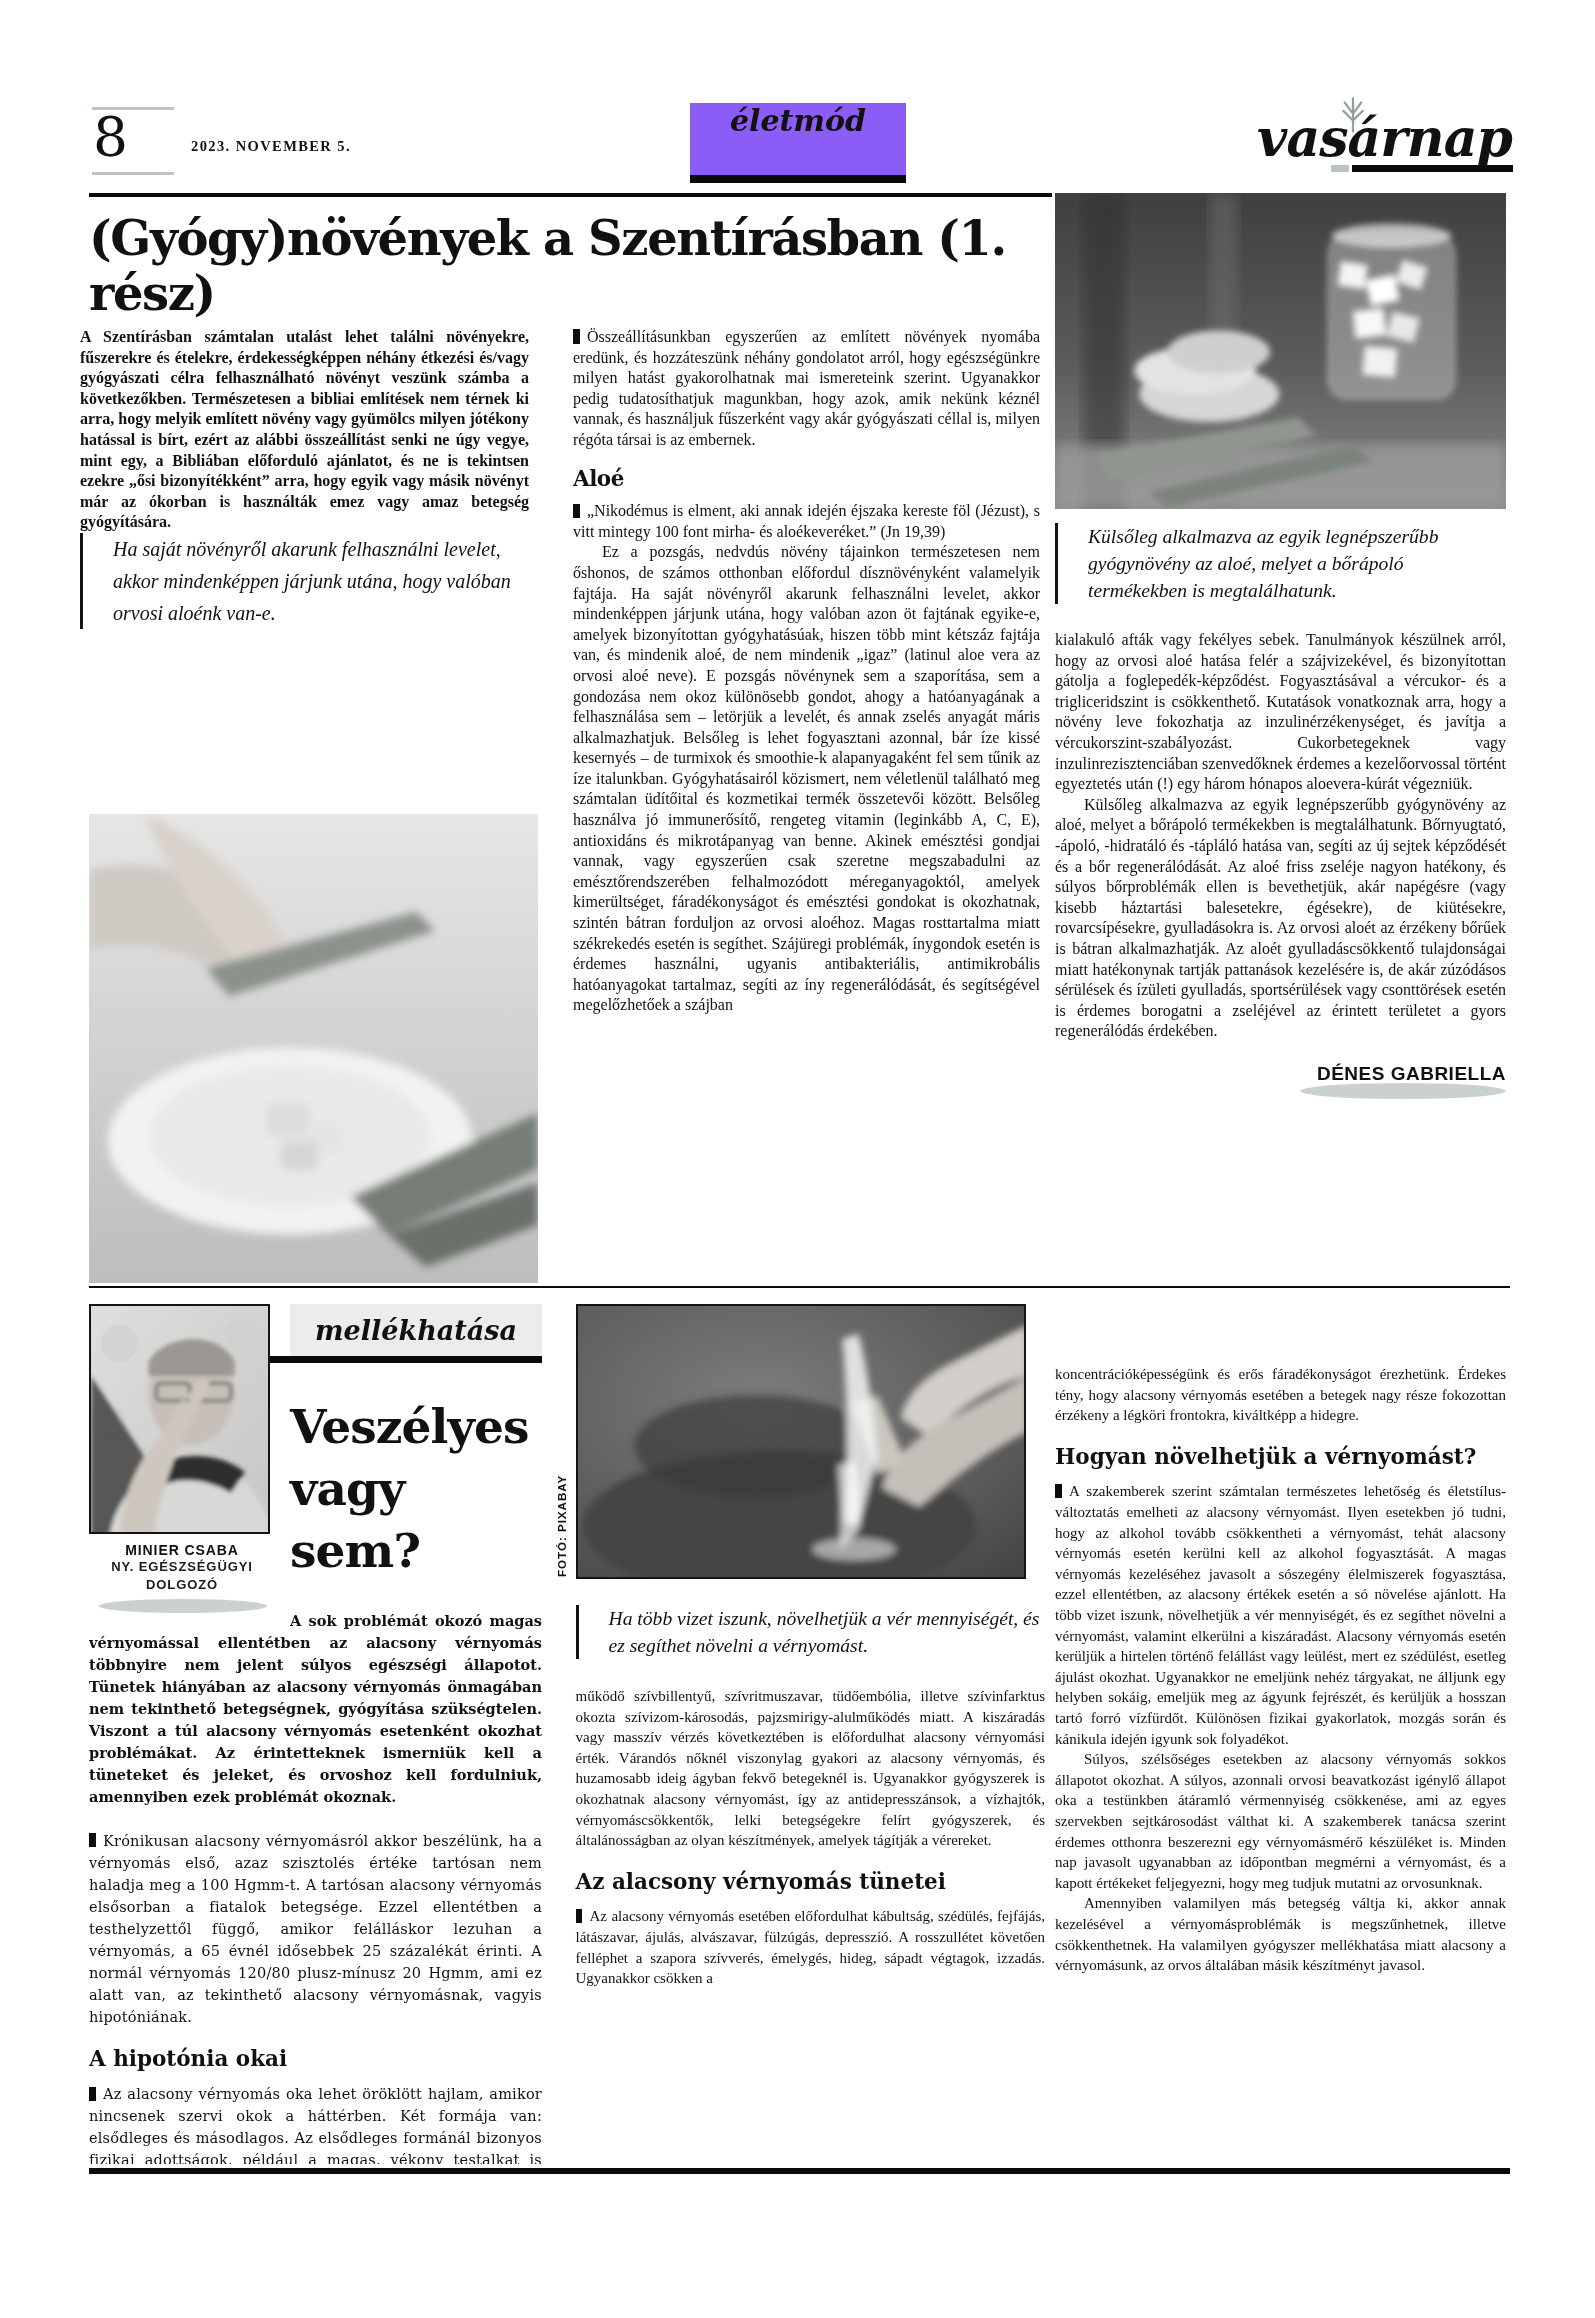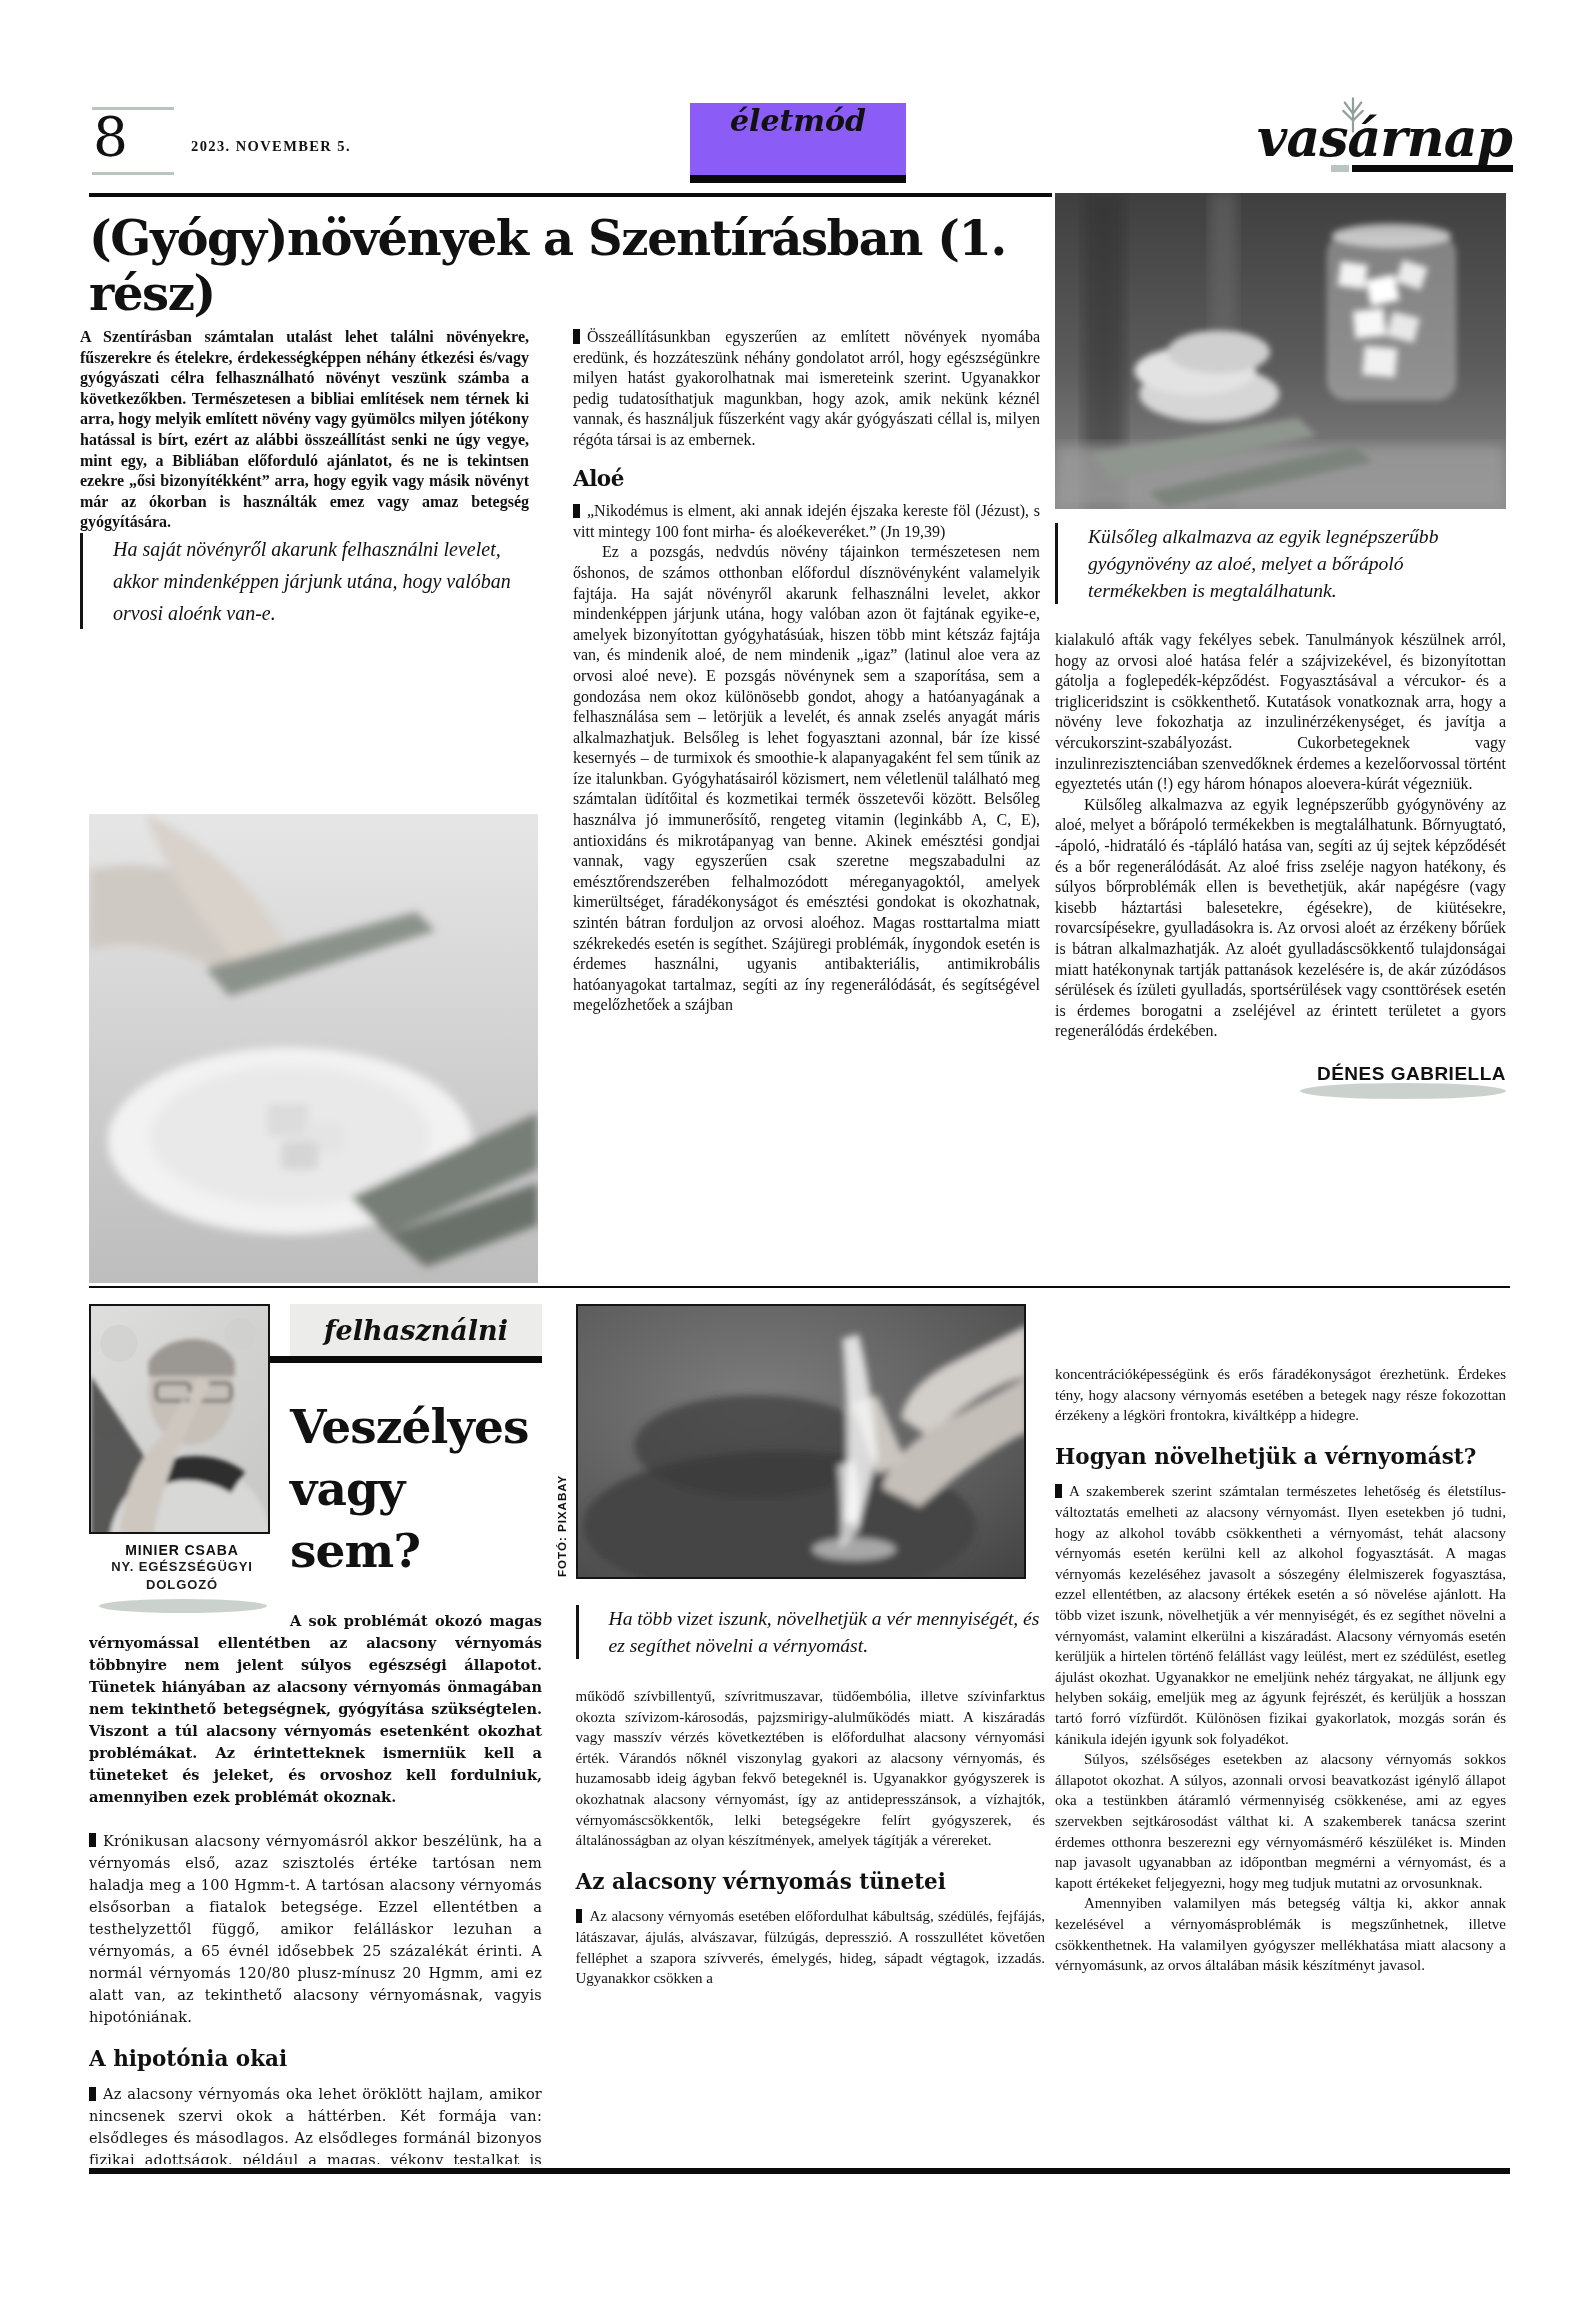--- a/index.html
+++ b/index.html
@@ -237,21 +237,21 @@
           </g>
         </svg>
       </div>
       <div class="cap cap-name" data-name="author-photo-name">MINIER CSABA</div>
       <div class="cap cap-title" data-name="author-photo-title">NY. EGÉSZSÉGÜGYI DOLGOZÓ</div>
       <div class="shadow-ellipse a2-shadow" data-name="author-photo-shadow-ellipse"></div>
     </div>
 
     <div class="kickerwrap" data-name="kicker-block">
       <div class="kickerbox" data-name="kicker-tab">
-        <span data-name="kicker-label">felhasználni</span>
+        <span data-name="kicker-label">mellékhatása</span>
       </div>
       <div class="kicker-rule" data-name="kicker-underline"></div>
     </div>
 
     <h1 class="headline2" data-name="article2-headline">Veszélyes vagy sem?</h1>
 
     <p class="lead2" style="margin-top:28px;" data-name="article2-lead">A sok problémát okozó magas vérnyomással ellentétben az alacsony vérnyomás többnyire nem jelent súlyos egészségi állapotot. Tünetek hiányában az alacsony vérnyomás önmagában nem tekinthető betegségnek, gyógyítása szükségtelen. Viszont a túl alacsony vérnyomás esetenként okozhat problémákat. Az érintetteknek ismerniük kell a tüneteket és jeleket, és orvoshoz kell fordulniuk, amennyiben ezek problémát okoznak.</p>
 
     <p class="slabbody" style="margin-top:21.5px;" data-name="article2-left-p1"><span class="pmark" data-name="paragraph-marker-icon"></span><span>Krónikusan alacsony vérnyomásról akkor beszélünk, ha a vérnyomás első, azaz szisztolés értéke tartósan nem haladja meg a 100 Hgmm-t. A tartósan alacsony vérnyomás elsősorban a fiatalok betegsége. Ezzel ellentétben a testhelyzettől függő, amikor felálláskor lezuhan a vérnyomás, a 65 évnél idősebbek 25 százalékát érinti. A normál vérnyomás 120/80 plusz-mínusz 20 Hgmm, ami ez alatt van, az tekinthető alacsony vérnyomásnak, vagyis hipotóniának.</span></p>
 

